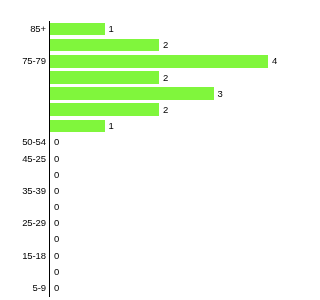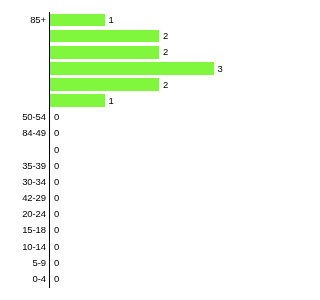--- a/index.html
+++ b/index.html
@@ -12,20 +12,21 @@
     height: 300px;
     overflow: hidden;
     font-family: "Liberation Sans", sans-serif;
   }
 
   #chart-root {
     position: relative;
     width: 300px;
     height: 276px;
     background: #ffffff;
+    margin-top: 9px;
   }
 
   
   #axis-line {
     position: absolute;
     left: 49px;
     top: 12px;
     width: 1px;
     height: 276px;
     background: #000000;
@@ -83,68 +84,70 @@
       <div class="bar-row">
         <div class="cat-label">85+</div>
         <div class="bar" style="width: 54.5px; background: rgb(128, 246, 60);"></div>
         <div class="value-label" style="left: 108.5px;">1</div>
       </div>
       <div class="bar-row">
         <div class="bar" style="width: 109px; background: rgb(128, 246, 60);"></div>
         <div class="value-label" style="left: 163px;">2</div>
       </div>
       <div class="bar-row">
+        <div class="cat-label">75-79</div>
+        <div class="bar" style="width: 218px; background: rgb(128, 246, 60);"></div>
+        <div class="value-label" style="left: 272px;">4</div>
+      </div>
+      <div class="bar-row">
         <div class="bar" style="width: 109px; background: rgb(128, 246, 60);"></div>
         <div class="value-label" style="left: 163px;">2</div>
       </div>
       <div class="bar-row">
         <div class="bar" style="width: 163.5px; background: rgb(128, 246, 60);"></div>
         <div class="value-label" style="left: 217.5px;">3</div>
       </div>
       <div class="bar-row">
         <div class="bar" style="width: 109px; background: rgb(128, 246, 60);"></div>
         <div class="value-label" style="left: 163px;">2</div>
       </div>
       <div class="bar-row">
         <div class="bar" style="width: 54.5px; background: rgb(128, 246, 60);"></div>
         <div class="value-label" style="left: 108.5px;">1</div>
       </div>
       <div class="bar-row">
         <div class="cat-label">50-54</div>
         <div class="value-label" style="left: 54px;">0</div>
       </div>
       <div class="bar-row">
-        <div class="cat-label">84-49</div>
+        <div class="cat-label">45-25</div>
         <div class="value-label" style="left: 54px;">0</div>
       </div>
       <div class="bar-row">
         <div class="value-label" style="left: 54px;">0</div>
       </div>
       <div class="bar-row">
         <div class="cat-label">35-39</div>
         <div class="value-label" style="left: 54px;">0</div>
       </div>
       <div class="bar-row">
-        <div class="cat-label">30-34</div>
         <div class="value-label" style="left: 54px;">0</div>
       </div>
       <div class="bar-row">
-        <div class="cat-label">42-29</div>
+        <div class="cat-label">25-29</div>
         <div class="value-label" style="left: 54px;">0</div>
       </div>
       <div class="bar-row">
-        <div class="cat-label">20-24</div>
         <div class="value-label" style="left: 54px;">0</div>
       </div>
       <div class="bar-row">
         <div class="cat-label">15-18</div>
         <div class="value-label" style="left: 54px;">0</div>
       </div>
       <div class="bar-row">
-        <div class="cat-label">10-14</div>
         <div class="value-label" style="left: 54px;">0</div>
       </div>
       <div class="bar-row">
         <div class="cat-label">5-9</div>
         <div class="value-label" style="left: 54px;">0</div>
       </div>
       <div class="bar-row">
         <div class="cat-label">0-4</div>
         <div class="value-label" style="left: 54px;">0</div>
       </div>

